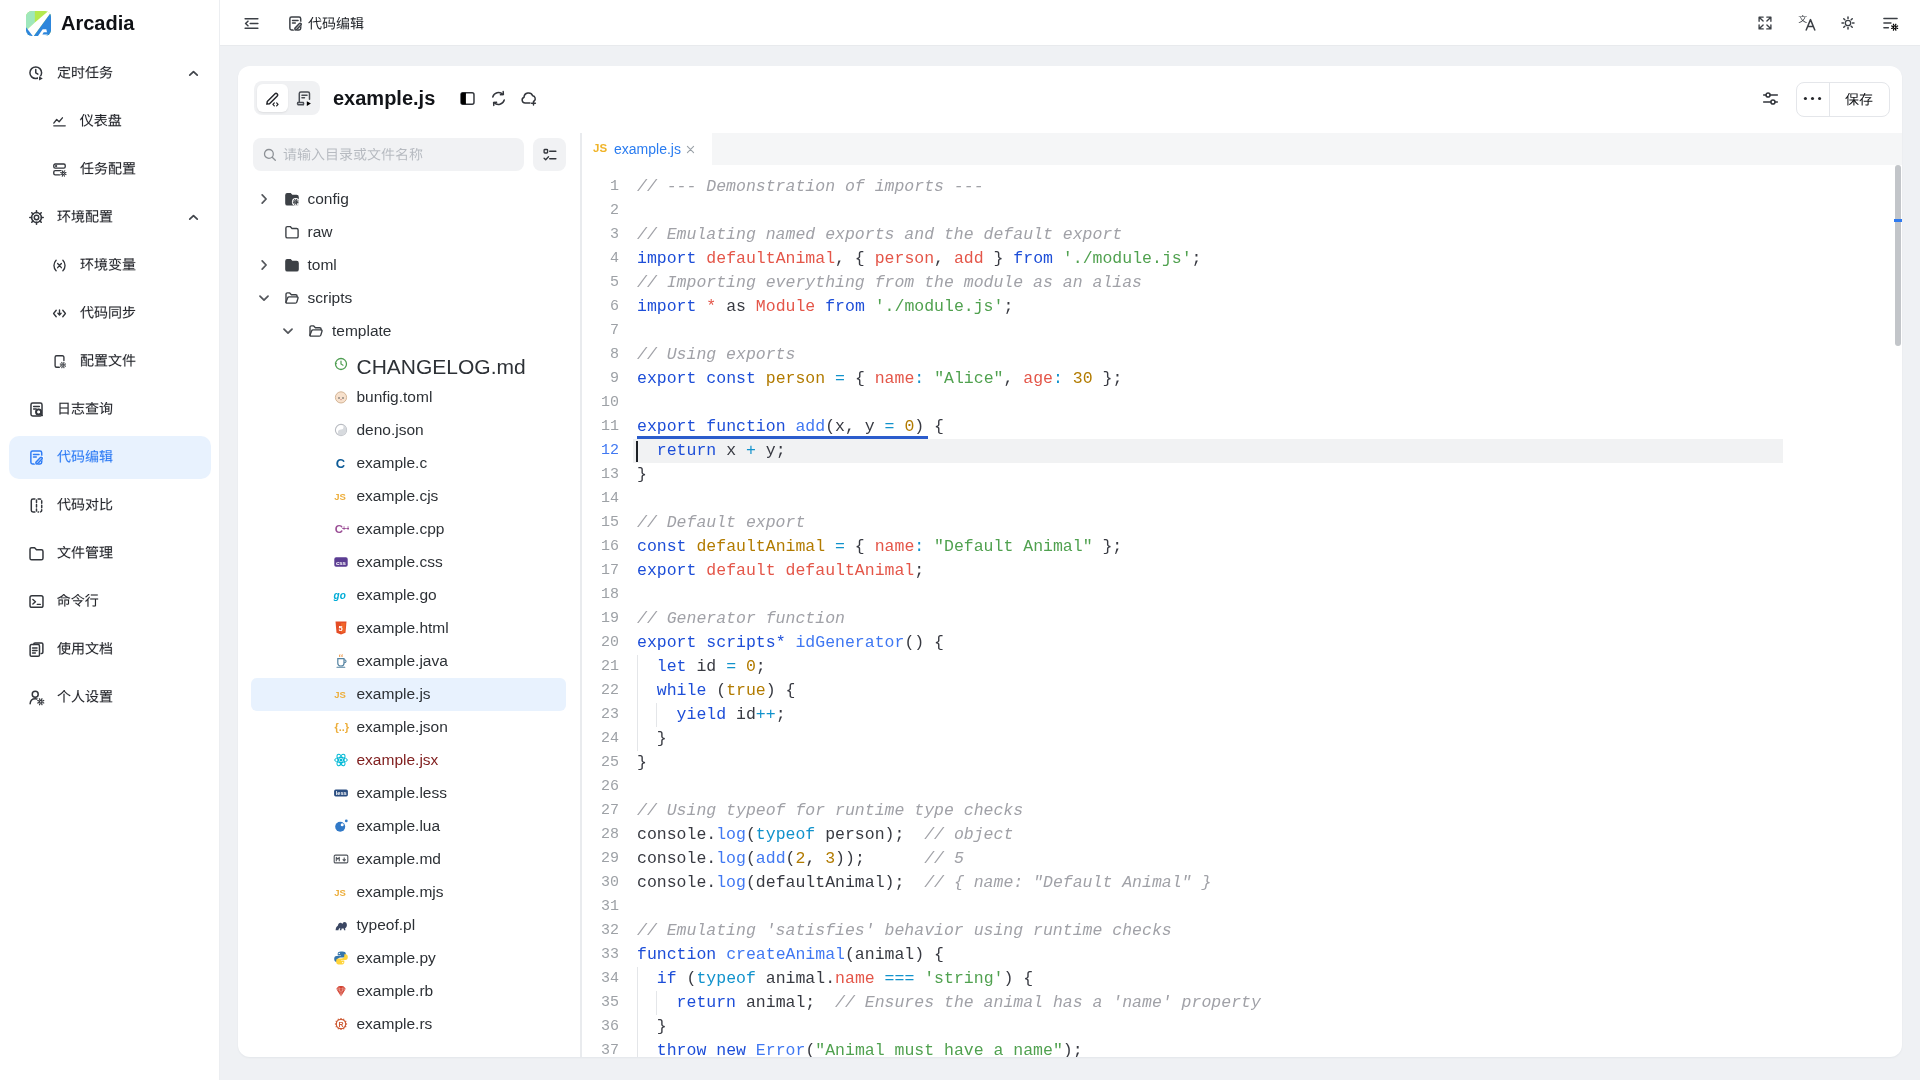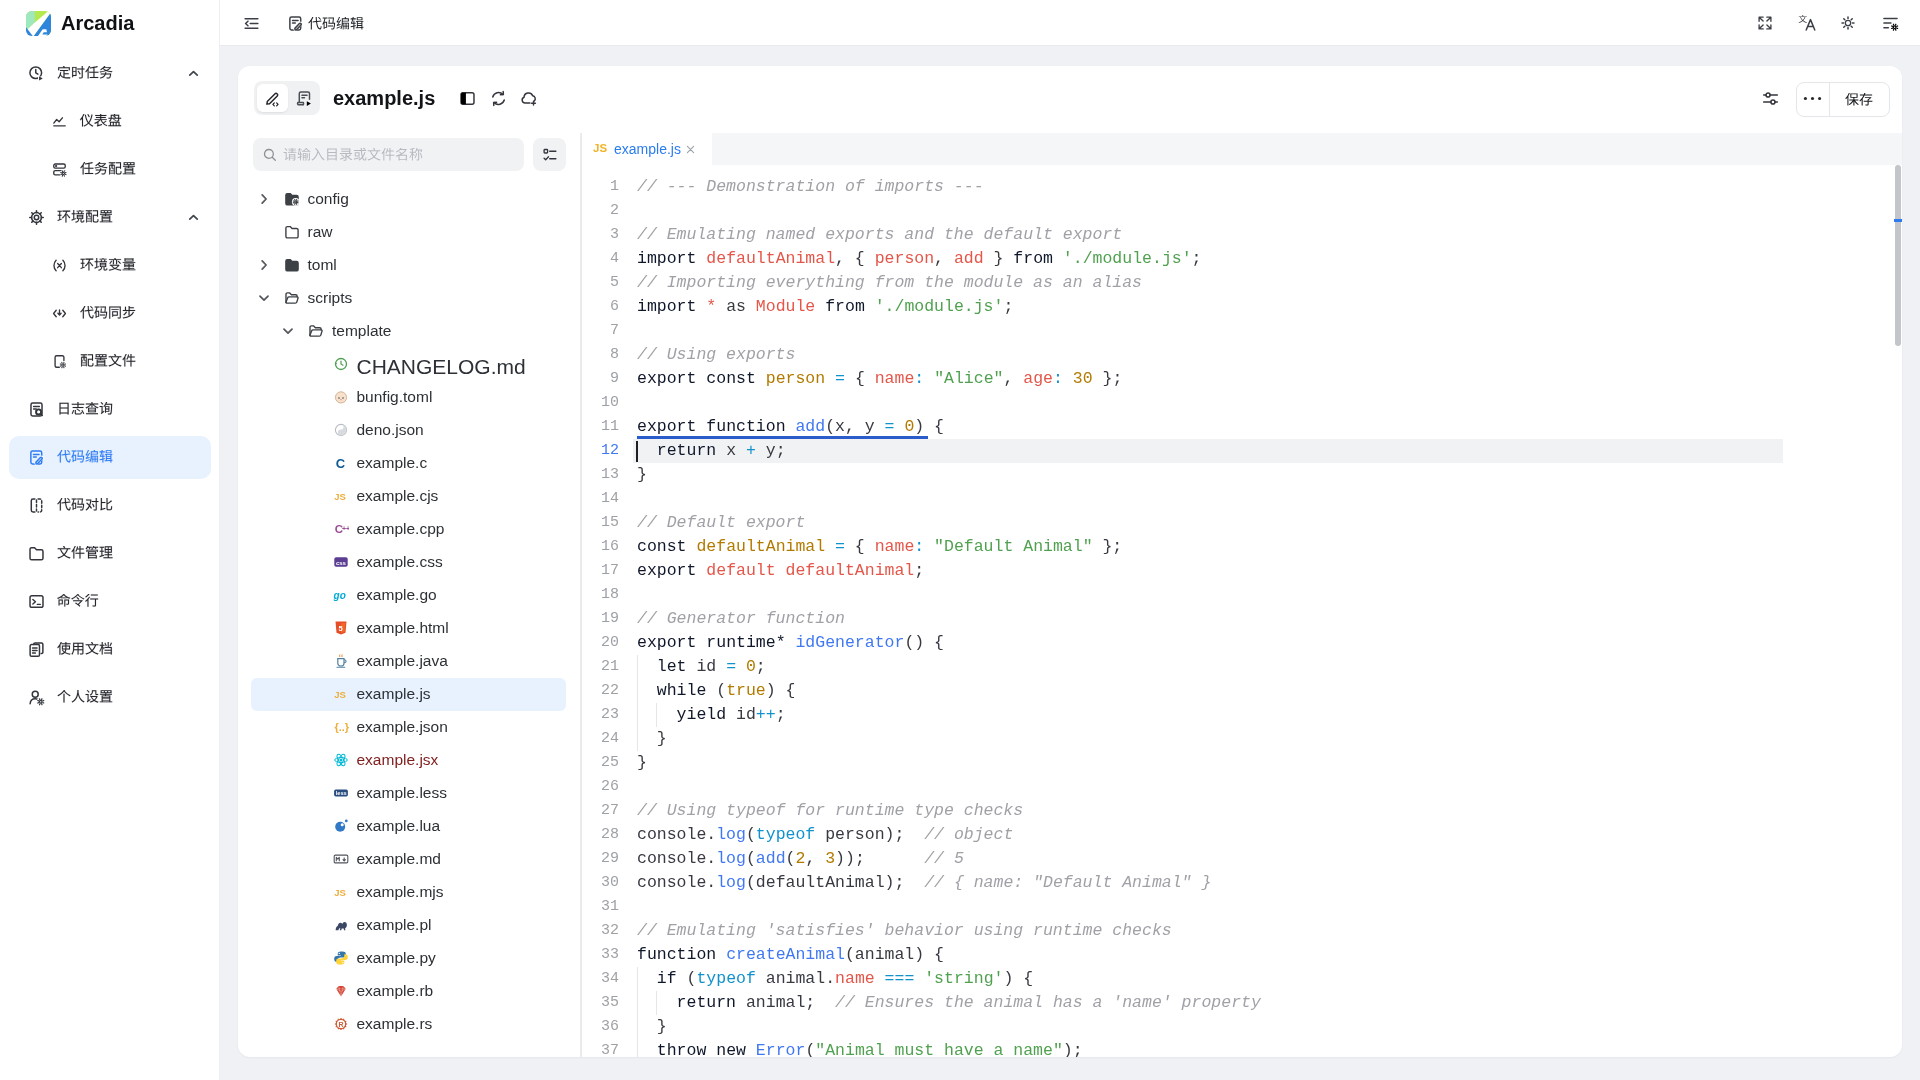--- a/index.html
+++ b/index.html
@@ -1,20 +1,20 @@
 <!DOCTYPE html>
 <html><head><meta charset="utf-8"><style>
 *{margin:0;padding:0;box-sizing:border-box}
 html,body{width:1920px;height:1080px}
 body{font-family:"Liberation Sans",sans-serif;background:#eff1f4;overflow:hidden;position:relative}
 .abs{position:absolute}
 .card{position:absolute;left:238px;top:66px;width:1664px;height:991px;background:#fff;border-radius:12px;box-shadow:0 1px 2px rgba(25,35,61,.05);overflow:hidden}
 pre{font-family:"Liberation Mono",monospace;font-size:16.5px;line-height:24px;color:#383a42}
 pre i{font-style:italic;color:#a0a1a7}
-pre .k{color:#0f172a}pre .r{color:#e45649}pre .g{color:#b27b00}pre .f{color:#4078f2}pre .o{color:#1192cc}pre .s{color:#50a14f}
+pre .k{color:#1d4ed8}pre .r{color:#e45649}pre .g{color:#b27b00}pre .f{color:#4078f2}pre .o{color:#1192cc}pre .s{color:#50a14f}
 .gut{text-align:right;color:#9da1a6;font-size:15px}
 .gut b{color:#4078f2;font-weight:normal}
 .lat{position:absolute;white-space:nowrap}
 </style></head><body>
 <div class="abs" style="left:220px;top:0;width:1700px;height:46px;background:#fff;border-bottom:1px solid #e8eaed"></div>
 <svg class="abs" style="left:243.0px;top:14.5px" width="17" height="17" viewBox="0 0 16 16" fill="none" stroke="#3c4046" stroke-width="1.40" stroke-linecap="round" stroke-linejoin="round">
     <path d="M2 3.5h12M6.8 8h7.2M2 12.5h12"></path>
     <path d="M4.7 5.8L2.4 8l2.3 2.2"></path>
   </svg>
 <svg class="abs" style="left:287.0px;top:14.5px" width="17" height="17" viewBox="0 0 16 16" fill="none" stroke="#3c4046" stroke-width="1.40" stroke-linecap="round" stroke-linejoin="round">
@@ -461,21 +461,21 @@
       <path d="M11.2 6.4v3.4M9.7 8.4l1.5 1.6 1.5-1.6" fill="none" stroke="#50555c" stroke-width="1.1"></path>
     </svg>
 <div class="lat" style="left:118.5px;top:783.5px;font-size:15.5px;color:#2d3136">example.md</div>
 <svg class="abs" style="left:94.5px;top:818.0px" width="16" height="16" viewBox="0 0 16 16">
       <text x="1.2" y="11.9" font-size="9.5" font-weight="bold" fill="#edae3b" font-family="Liberation Sans">JS</text>
     </svg>
 <div class="lat" style="left:118.5px;top:816.5px;font-size:15.5px;color:#2d3136">example.mjs</div>
 <svg class="abs" style="left:94.5px;top:851.0px" width="16" height="16" viewBox="0 0 16 16">
       <path d="M2.6 13.2c.1-2.3 1-3.9 2.2-4.5.4-1.8 1.4-2.9 2.6-2.9.8 0 1.5.4 1.9 1.1.4-1.2 1.2-2 2.2-2 1.4 0 2.4 1.3 2.4 3 0 1.6-.7 2.8-1.8 3.3l.3 2h-1.4l-.3-1.8h-2l-.4 1.8H6.8l.4-2.1c-1 .3-1.6 1-1.7 2.1z" fill="#3b4763"></path>
     </svg>
-<div class="lat" style="left:118.5px;top:849.5px;font-size:15.5px;color:#2d3136">example.pl</div>
+<div class="lat" style="left:118.5px;top:849.5px;font-size:15.5px;color:#2d3136">typeof.pl</div>
 <svg class="abs" style="left:94.5px;top:884.0px" width="16" height="16" viewBox="0 0 16 16">
       <path d="M7.9 1.5c-1.9 0-3.2.8-3.2 2.3v1.7h3.3v.5H3.5c-1.5 0-2.3 1.1-2.3 2.9 0 1.7.8 2.9 2.3 2.9h1.2V9.9c0-1.4 1.2-2.5 2.7-2.5h3.3c1.2 0 2.1-.9 2.1-2.1V3.8c0-1.4-1.3-2.3-3.3-2.3zM6.3 2.7a.7.7 0 1 1 0 1.4.7.7 0 0 1 0-1.4z" fill="#3776ab"></path>
       <path d="M8.1 14.5c1.9 0 3.2-.8 3.2-2.3v-1.7H8v-.5h4.5c1.5 0 2.3-1.1 2.3-2.9 0-1.7-.8-2.9-2.3-2.9h-1.2v1.9c0 1.4-1.2 2.5-2.7 2.5H5.3c-1.2 0-2.1.9-2.1 2.1v1.5c0 1.4 1.3 2.3 3.3 2.3zm1.6-1.2a.7.7 0 1 1 0-1.4.7.7 0 0 1 0 1.4z" fill="#ffd43b"></path>
     </svg>
 <div class="lat" style="left:118.5px;top:882.5px;font-size:15.5px;color:#2d3136">example.py</div>
 <svg class="abs" style="left:94.5px;top:917.0px" width="16" height="16" viewBox="0 0 16 16">
       <path d="M3.2 5.8L5.7 2.9h4.6l2.5 2.9L8 13.6z" fill="#d34231"></path>
       <path d="M3.2 5.8h9.6M8 13.6L5.7 2.9M8 13.6l2.3-10.7M3.2 5.8L8 8.4l4.8-2.6" stroke="#fff" stroke-width=".5" fill="none" opacity=".6"></path>
     </svg>
 <div class="lat" style="left:118.5px;top:915.5px;font-size:15.5px;color:#2d3136">example.rb</div>
@@ -560,21 +560,21 @@
 
 <span class="k">export</span> <span class="k">function</span> <span class="f">add</span>(x, y <span class="o">=</span> <span class="g">0</span>) {
   <span class="k">return</span> x <span class="o">+</span> y;
 }
 
 <i>// Default export</i>
 <span class="k">const</span> <span class="g">defaultAnimal</span> <span class="o">=</span> { <span class="r">name</span><span class="o">:</span> <span class="s">"Default Animal"</span> };
 <span class="k">export</span> <span class="r">default</span> <span class="r">defaultAnimal</span>;
 
 <i>// Generator function</i>
-<span class="k">export</span> <span class="k">runtime*</span> <span class="f">idGenerator</span>() {
+<span class="k">export</span> <span class="k">scripts*</span> <span class="f">idGenerator</span>() {
   <span class="k">let</span> id <span class="o">=</span> <span class="g">0</span>;
   <span class="k">while</span> (<span class="g">true</span>) {
     <span class="k">yield</span> id<span class="o">++</span>;
   }
 }
 
 <i>// Using typeof for runtime type checks</i>
 console.<span class="f">log</span>(<span class="o">typeof</span> person);  <i>// object</i>
 console.<span class="f">log</span>(<span class="f">add</span>(<span class="g">2</span>, <span class="g">3</span>));      <i>// 5</i>
 console.<span class="f">log</span>(defaultAnimal);  <i>// { name: "Default Animal" }</i>

